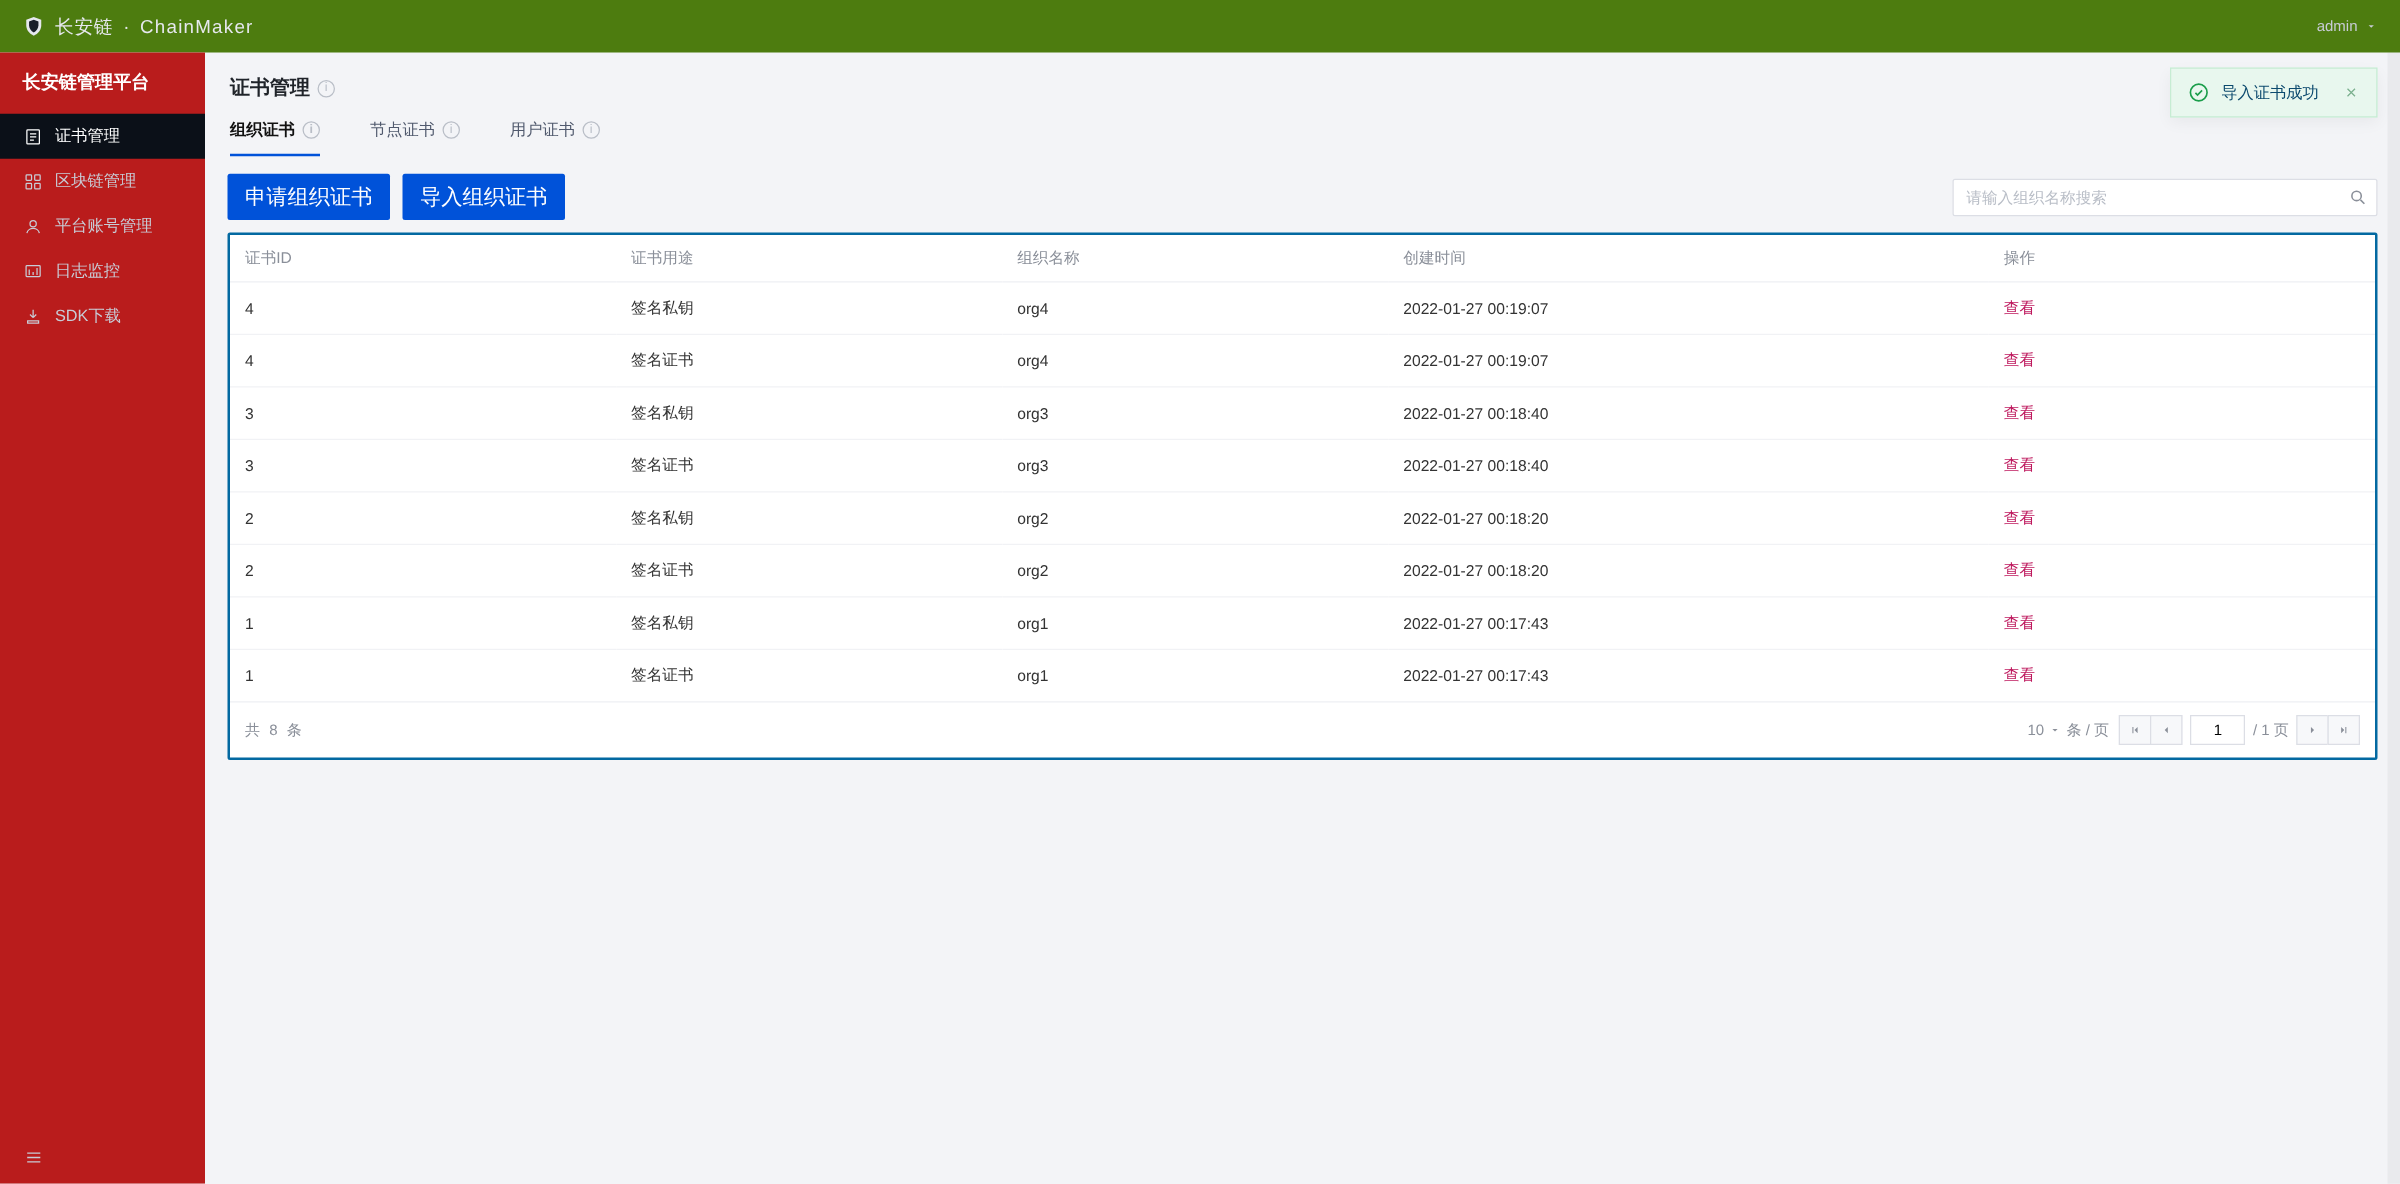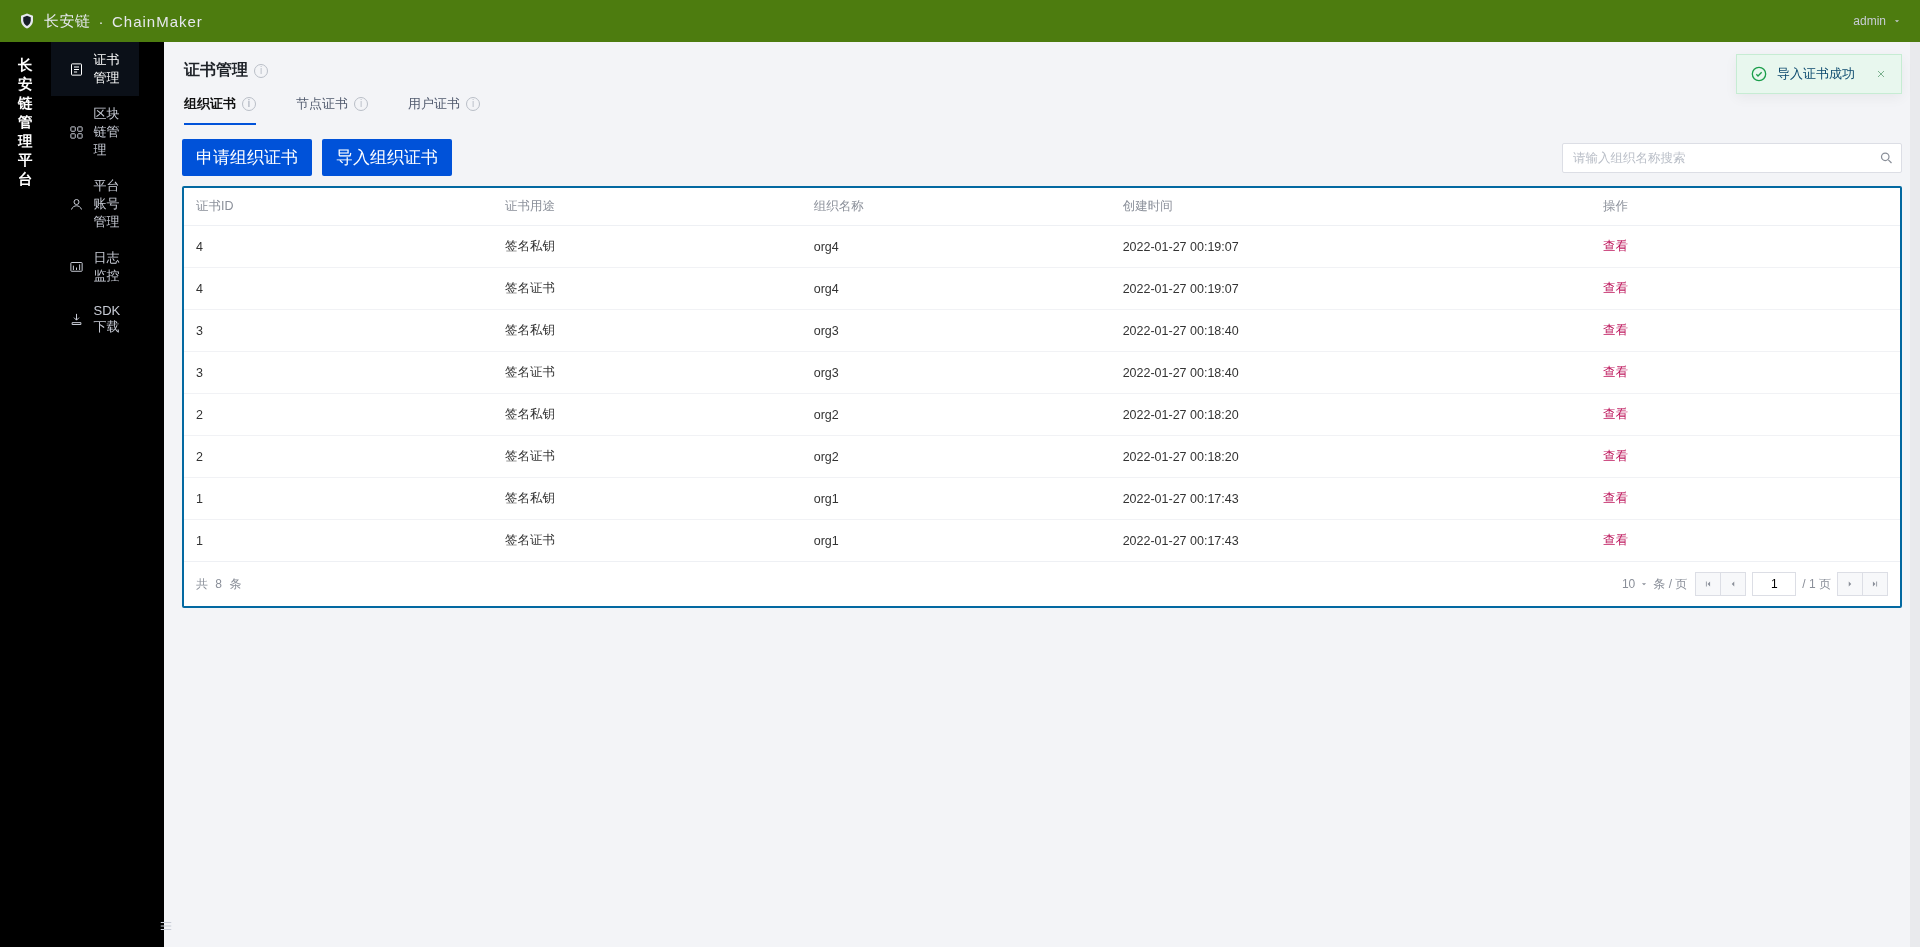--- a/index.html
+++ b/index.html
@@ -7,21 +7,21 @@
   .app { display: flex; flex-direction: column; height: 100vh; }
 
   
   .topbar { height: 42px; background: #4d7c0f; color: #e6e8ee; display: flex; align-items: center; padding: 0 18px; justify-content: space-between; }
   .brand { display: flex; align-items: center; gap: 8px; font-size: 15px; letter-spacing: .5px; }
   .brand-logo { width: 18px; height: 20px; }
   .userbox { display: flex; align-items: center; gap: 6px; color: #c8ccd6; font-size: 12px; cursor: pointer; }
 
   
   .body { flex: 1; display: flex; min-height: 0; }
-  .sidebar { width: 164px; background: #000000; color: #c8ccd6; display: flex; flex-direction: row; }
+  .sidebar { width: 164px; background: #b91c1c; color: #c8ccd6; display: flex; flex-direction: column; }
   .platform-title { padding: 14px 18px 16px; font-size: 14.5px; font-weight: 600; color: #fff; }
   .menu { list-style: none; }
   .menu-item { display: flex; align-items: center; gap: 10px; padding: 9px 18px; font-size: 13px; cursor: pointer; }
   .menu-item.active { background: #0b1018; color: #fff; }
   .menu-item .micon { width: 16px; height: 16px; display: inline-flex; align-items: center; justify-content: center; }
   .sidebar-footer { margin-top: auto; padding: 14px 18px; }
   .collapse-btn { width: 18px; height: 14px; cursor: pointer; }
 
   
   .content { flex: 1; padding: 14px 18px 18px; overflow: auto; position: relative; }

